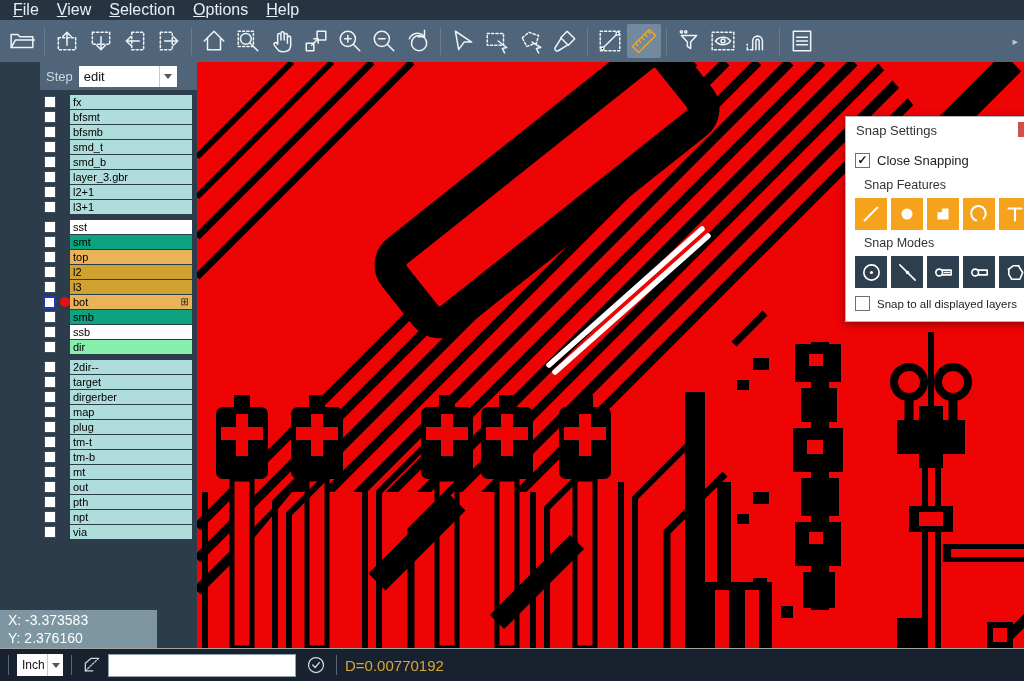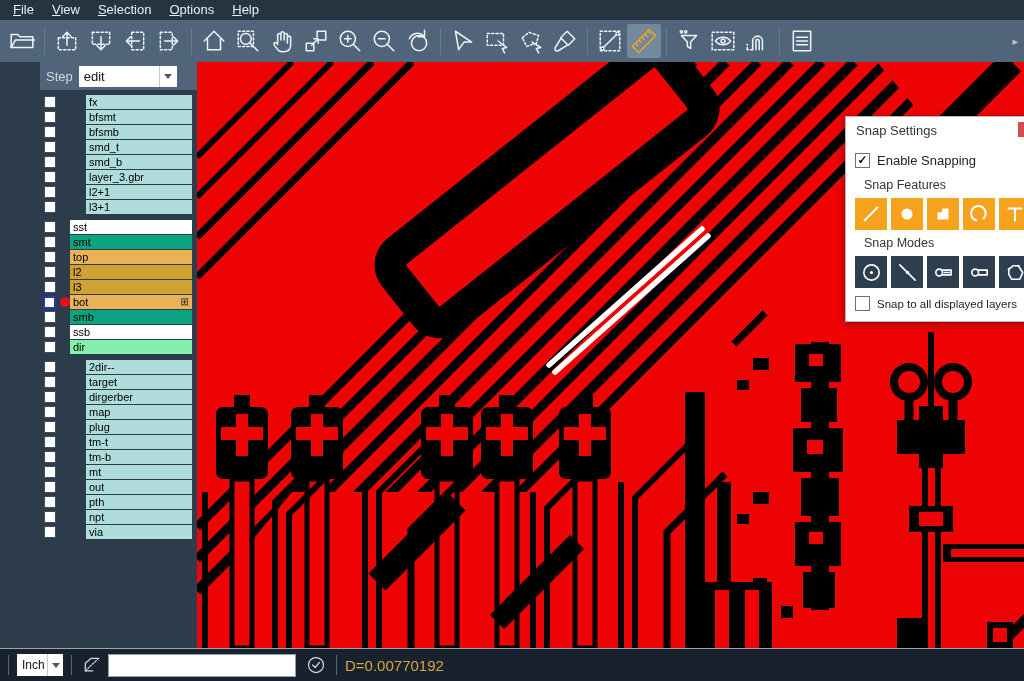--- a/index.html
+++ b/index.html
@@ -1,20 +1,20 @@
 <!DOCTYPE html>
 <html><head>
 <meta charset="utf-8">
 <style>
   html,body{margin:0;padding:0;background:#000;}
   #app{width:1024px;height:681px;position:relative;font-family:"Liberation Sans",sans-serif;
        background:#17222e;overflow:hidden;user-select:none;}
   
   .menubar{height:20px;background:#263442;display:flex;align-items:center;padding-left:4px;}
-  .menu-item{color:#e9eff4;font-size:13px;padding:0 9px;line-height:20px;cursor:default;}
+  .menu-item{color:#e9eff4;font-size:16px;padding:0 9px;line-height:20px;cursor:default;}
   .menu-item u{text-decoration:underline;}
   
   .toolbar{height:42px;background:#50657a;display:flex;align-items:center;padding-left:5px;}
   .tbtn{width:34px;height:34px;display:flex;align-items:center;justify-content:center;border-radius:2px;flex:0 0 auto;}
   .tbtn svg{width:26px;height:26px;stroke:#eef3f7;stroke-width:1.4;fill:none;stroke-linecap:round;stroke-linejoin:round;}
   .tbtn.active{background:#73899c;}
   .tbtn.active svg{stroke:#f1a224;}
   .tsep{width:1px;height:27px;background:#6a7d8f;margin:0 5px;flex:0 0 auto;}
   .tovf{margin-left:auto;margin-right:6px;color:#b9c6d2;font-size:11px;}
   
@@ -26,21 +26,21 @@
   .step-select .val{padding-left:5px;}
   .chev{width:17px;height:21px;border-left:1px solid #c9c9c9;display:flex;align-items:center;justify-content:center;}
   .chev:after{content:"";border-left:4px solid transparent;border-right:4px solid transparent;border-top:5px solid #555;}
   .layer-list{padding-top:5px;}
   .lrow{display:flex;align-items:center;height:14px;margin-bottom:1px;}
   .lcheckcol{width:30px;height:14px;display:flex;align-items:center;position:relative;flex:0 0 auto;}
   .lcheck{width:10px;height:10px;background:#fff;border:1px solid #3e4e5c;margin-left:4px;}
   .lcheck.sel{border:2px solid #2233c8;width:9px;height:9px;margin-left:3px;}
   .ldot{position:absolute;left:20px;top:2px;width:10px;height:10px;border-radius:50%;background:#e6101d;}
   .lname{flex:1;height:14px;font-size:11px;line-height:14px;padding-left:3px;color:#000;margin-right:5px;position:relative;white-space:nowrap;overflow:hidden;}
-  .c-teal{background:#aedddb;margin-left:16px;} .c-white{background:#ffffff;} .c-green{background:#0da381;}
+  .c-teal{background:#aedddb;} .c-white{background:#ffffff;} .c-green{background:#0da381;}
   .c-orange{background:#eab357;} .c-gold{background:#d0a232;} .c-gray{background:#86efac;}
   .lgrid{position:absolute;right:3px;top:0;font-size:10px;line-height:14px;color:#222;}
   .xy-panel{position:absolute;bottom:0;left:0;width:157px;height:38px;background:#7d96a2;color:#fff;font-size:14px;padding:1px 0 0 8px;line-height:18px;box-sizing:border-box;}
   
   .canvas-area{position:relative;width:867px;height:586px;background:#ee0404;overflow:hidden;}
   
   .snap-dialog{position:absolute;left:648px;top:54px;width:196px;background:#fff;border:1px solid #b5b5b5;box-shadow:0 2px 8px rgba(0,0,0,.4);box-sizing:border-box;}
   .sd-title{height:26px;display:flex;align-items:center;padding-left:10px;font-size:13px;color:#333;}
   .sd-x{position:absolute;top:5px;right:5px;width:17px;height:15px;background:#d14f4a;color:#fff;font-size:10px;line-height:15px;text-align:center;font-weight:bold;}
   .sd-body{padding:4px 9px 10px;}
@@ -412,20 +412,24 @@
             </div>
             <div class="lname c-teal">npt</div>
           </div>
           <div class="lrow">
             <div class="lcheckcol">
               <div class="lcheck"></div>
             </div>
             <div class="lname c-teal">via</div>
           </div>
         </div>
+      <div class="xy-panel">
+        <div>X: -3.373583</div>
+        <div>Y: 2.376160</div>
+      </div>
     </div>
 
     <div class="canvas-area">
       <svg width="867" height="586" viewBox="0 0 867 586">
         <rect width="867" height="586" fill="#ee0404"></rect>
         <defs>
           <clipPath id="stripeClip">
               <polygon points="0,0 680,0 790,130 480,430 95,430 0,545"></polygon>
             </clipPath>
         </defs>
@@ -574,21 +578,21 @@
         </g>
       </svg>
 
       
       <div class="snap-dialog">
         <div class="sd-title">Snap Settings</div>
         <div class="sd-x">x</div>
         <div class="sd-body">
           <div class="sd-check-row">
             <div class="sd-checkbox" id="enable-cb">✓</div>
-            <span class="sd-label">Enable Snapping</span>
+            <span class="sd-label">Close Snapping</span>
           </div>
           <div class="sd-section-label">Snap Features</div>
           <div class="sd-btnrow">
               <div class="sd-fbtn">
                 <svg viewBox="0 0 24 24">
                   <path d="M5 19L19 5"></path>
                 </svg>
               </div>
               <div class="sd-fbtn">
                 <svg viewBox="0 0 24 24">

